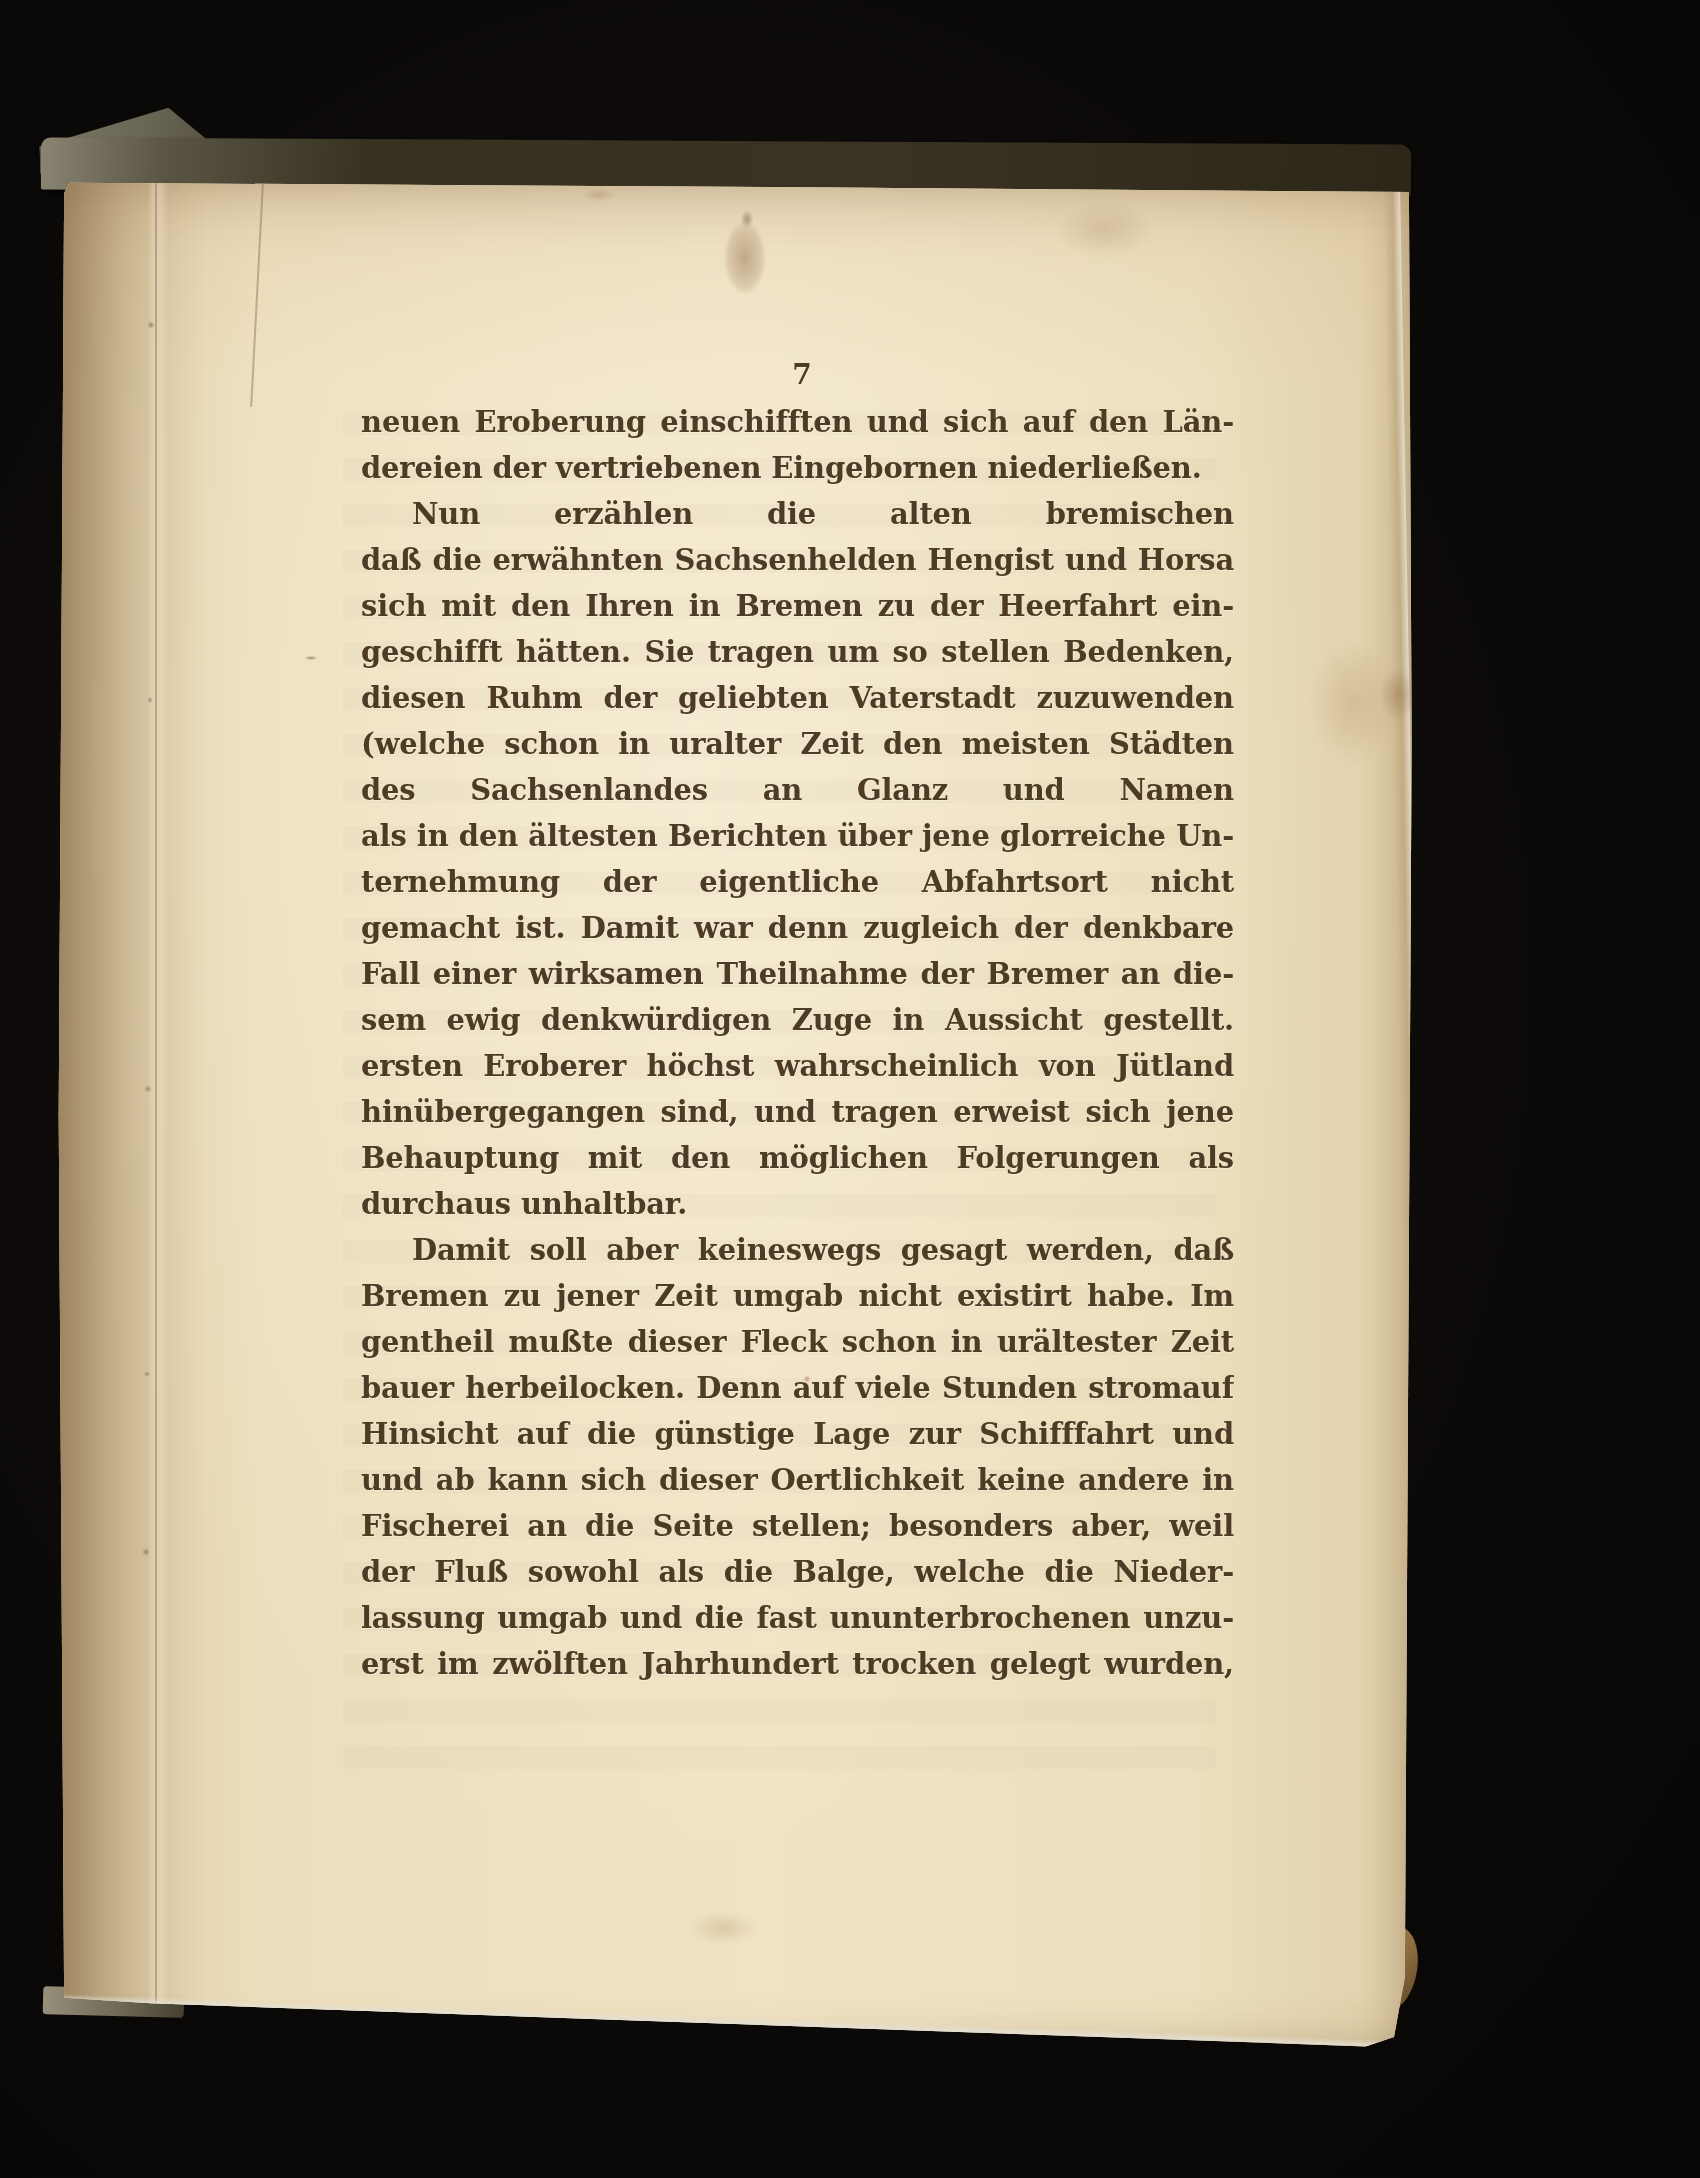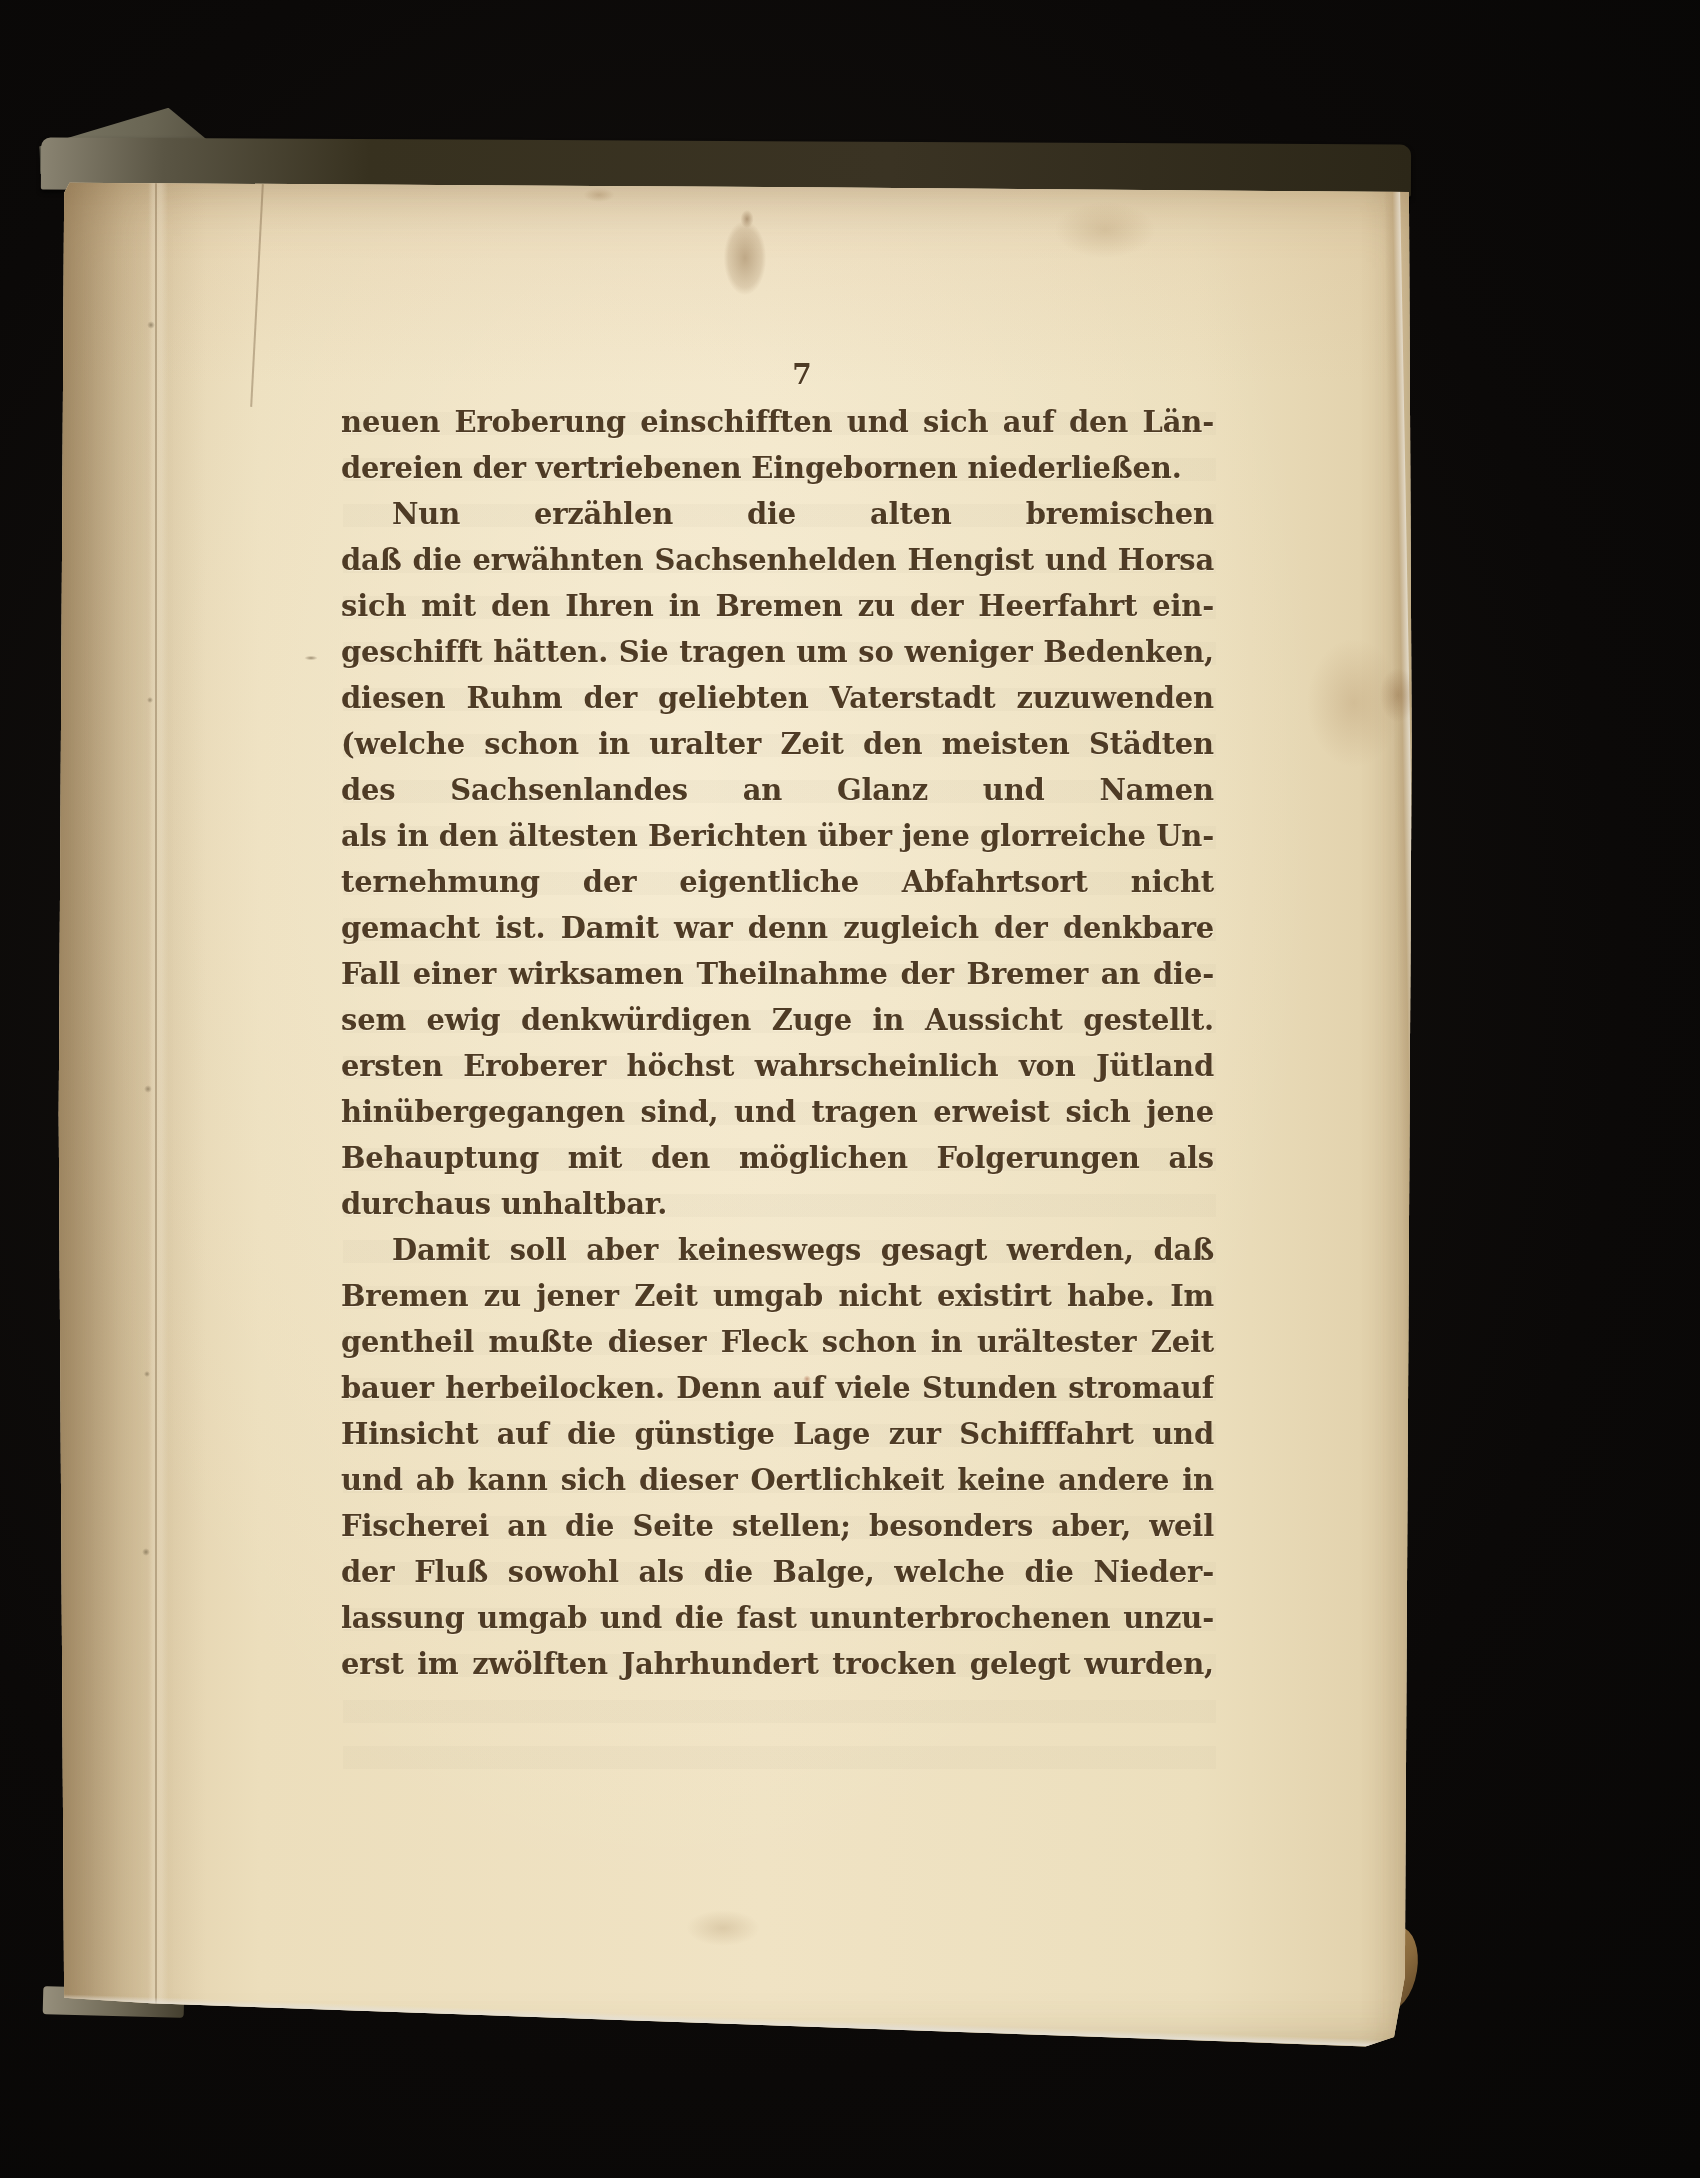--- a/index.html
+++ b/index.html
@@ -91,21 +91,21 @@
     background:repeating-linear-gradient(180deg, transparent 0 13px, rgba(158,148,122,.055) 13px 36px, transparent 36px 46px);
   }
 
   
   .pagenum{
     position:absolute;left:287px;top:174px;width:873px;height:46px;line-height:46px;
     text-align:center;text-indent:45px;
     font-weight:bold;font-size:28px;color:#4e3b25;
     text-shadow:0.7px 0.9px 0 rgba(255,248,230,.5);
   }
-  .textblock{position:absolute;left:285px;top:221px;width:873px;}
+  .textblock{position:absolute;left:305px;top:221px;width:873px;}
   .line{
     height:46px;line-height:46px;
     font-weight:bold;font-size:29px;letter-spacing:-0.2px;color:#4e3b25;
     text-align:justify;text-align-last:justify;
     text-shadow:0.7px 0.9px 0 rgba(255,248,230,.5);
     overflow:hidden;white-space:normal;
   }
   .line.indent{text-indent:51px;}
   .line.nojust{text-align-last:left;}
 </style>
@@ -130,21 +130,21 @@
 
     <div class="pagenum">7</div>
 
     <div class="textblock">
 
     <div class="line">neuen Eroberung einschifften und sich auf den Län-</div>
         <div class="line nojust">dereien der vertriebenen Eingebornen niederließen.</div>
         <div class="line indent">Nun erzählen die alten bremischen Geschichtschreiber,</div>
         <div class="line">daß die erwähnten Sachsenhelden Hengist und Horsa</div>
         <div class="line">sich mit den Ihren in Bremen zu der Heerfahrt ein-</div>
-        <div class="line">geschifft hätten. Sie tragen um so weniger Bedenken,</div>
+        <div class="line">geschifft hätten. Sie tragen um so stellen Bedenken,</div>
         <div class="line">diesen Ruhm der geliebten Vaterstadt zuzuwenden</div>
         <div class="line">(welche schon in uralter Zeit den meisten Städten</div>
         <div class="line">des Sachsenlandes an Glanz und Namen vorleuchtete),</div>
         <div class="line">als in den ältesten Berichten über jene glorreiche Un-</div>
         <div class="line">ternehmung der eigentliche Abfahrtsort nicht namhaft</div>
         <div class="line">gemacht ist. Damit war denn zugleich der denkbare</div>
         <div class="line">Fall einer wirksamen Theilnahme der Bremer an die-</div>
         <div class="line">sem ewig denkwürdigen Zuge in Aussicht gestellt.</div>
         <div class="line">ersten Eroberer höchst wahrscheinlich von Jütland aus</div>
         <div class="line">hinübergegangen sind, und tragen erweist sich jene</div>

